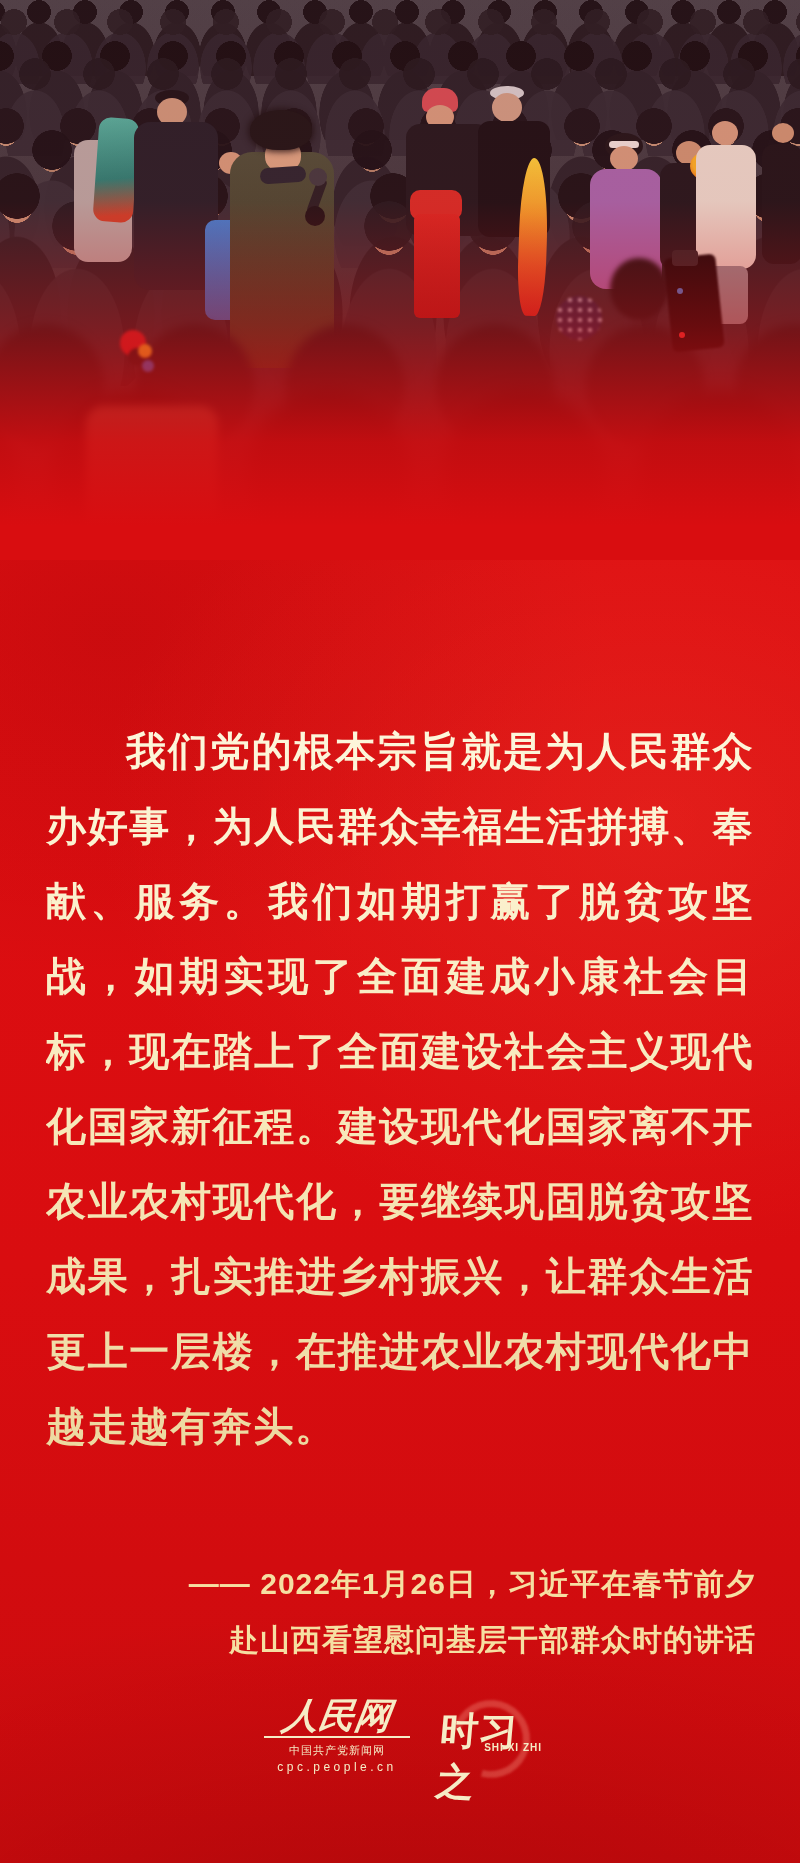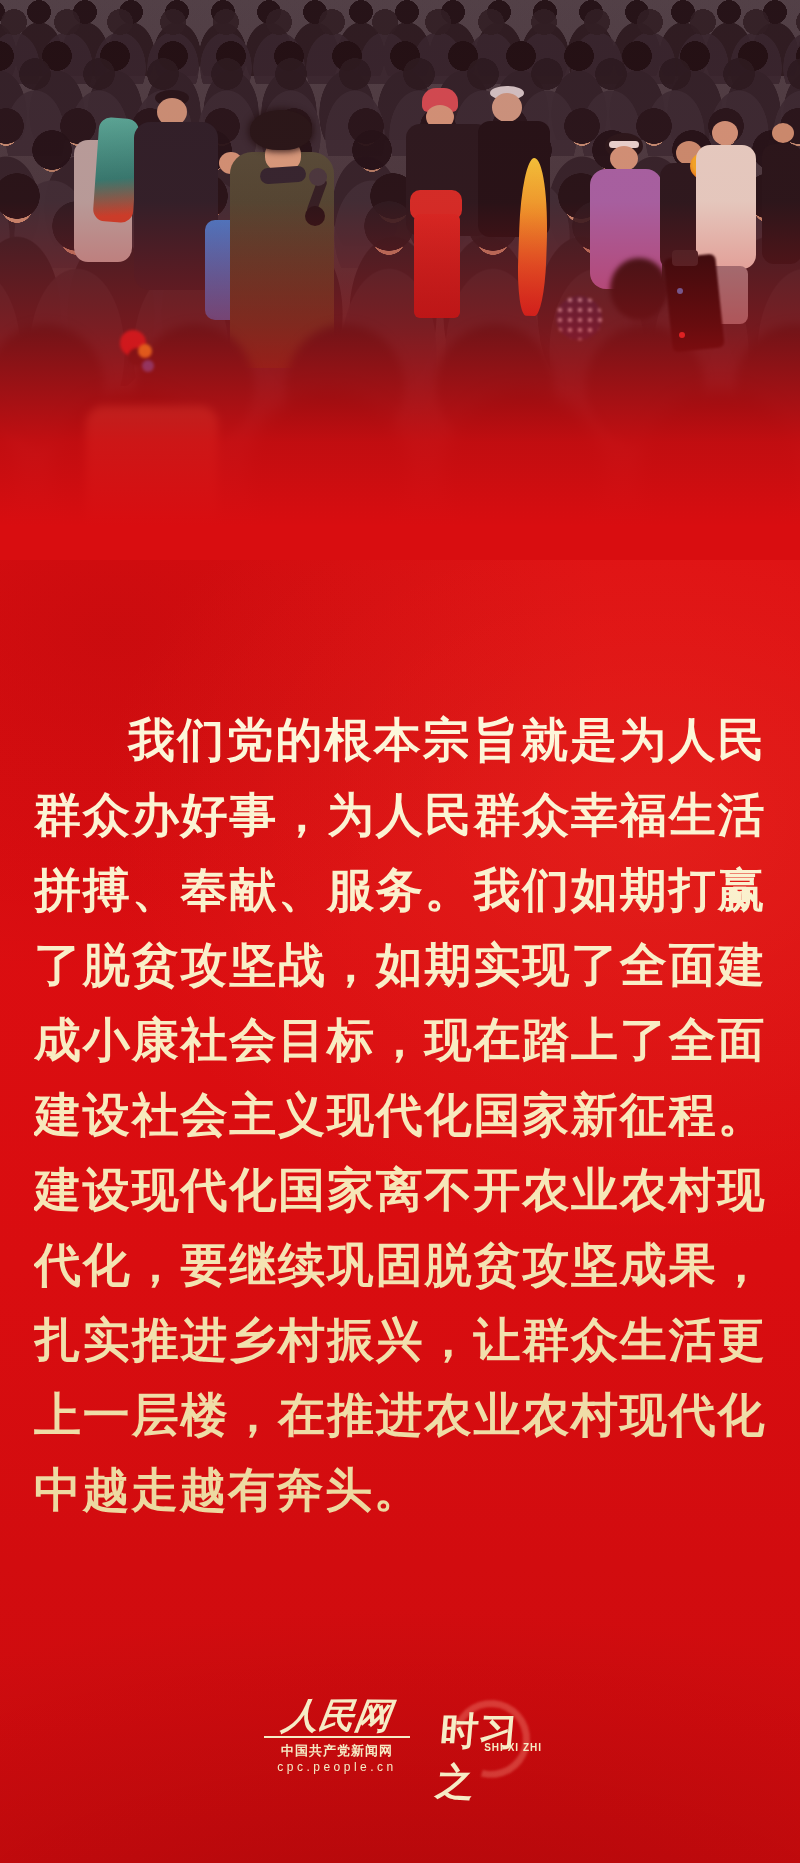--- a/index.html
+++ b/index.html
@@ -125,37 +125,37 @@
     background:linear-gradient(180deg,
       rgba(217,13,16,0.10) 0%, rgba(217,13,16,0.12) 36%,
       rgba(217,13,16,0.45) 58%, rgba(218,13,16,0.88) 79%,
       #d90d10 94%, #d90d10 100%);}
 
   
   .caption{position:absolute;z-index:20;left:44px;right:44px;top:486px;margin:0;
     font-family:"DejaVu Serif","Liberation Serif",serif;
     font-size:23px;line-height:37px;letter-spacing:0.5px;
     color:#f2d08f;text-align:justify;text-indent:2em;}
-  .quote{position:absolute;z-index:20;left:34px;right:34px;top:702px;margin:0;
-    font-size:47px;line-height:75px;font-weight:bold;letter-spacing:1.5px;
+  .quote{position:absolute;z-index:20;left:34px;right:34px;top:702px;margin:12px;
+    font-size:40px;line-height:75px;font-weight:bold;letter-spacing:1.5px;
     text-align:justify;text-indent:2em;
     background:linear-gradient(180deg,#fdf7dc 0%,#f7e8ba 55%,#eed headline 100%);
     background:linear-gradient(180deg,#fdf7dc 0%,#f7e8ba 55%,#ecd89f 100%);
     -webkit-background-clip:text;background-clip:text;color:transparent;}
   .attribution{position:absolute;z-index:20;right:44px;top:1556px;text-align:right;
     font-size:30px;line-height:56px;font-weight:bold;color:#f6dfa2;letter-spacing:1px;}
 
   
   .footer{position:absolute;z-index:20;left:0;right:0;top:1696px;
     display:flex;justify-content:center;align-items:flex-start;gap:26px;color:#f6ecc6;}
   .pd-logo{text-align:center;width:150px;}
   .pd-script{font-family:"DejaVu Serif","Liberation Serif",serif;font-style:italic;font-weight:bold;
     font-size:36px;line-height:38px;transform:skewX(-8deg);}
   .pd-rule{height:2px;background:#f6ecc6;margin:2px 2px 3px 2px;}
-  .pd-site{font-size:13px;font-weight:bold;letter-spacing:1px;line-height:19px;}
+  .pd-site{font-size:11px;font-weight:normal;letter-spacing:1px;line-height:19px;}
   .pd-url{font-size:12px;font-weight:normal;letter-spacing:3.5px;line-height:15px;}
   .sxz{position:relative;width:100px;height:72px;}
   .sxz-ring{position:absolute;left:14px;top:4px;width:64px;height:64px;border-radius:50%;
     border:7px solid rgba(255,172,150,0.30);border-left-color:transparent;
     transform:rotate(-30deg);filter:blur(1px);}
   .sxz-text{position:absolute;left:0;top:10px;font-size:38px;font-weight:bold;
     transform:skewX(-5deg);letter-spacing:1px;}
   .sxz-sub{position:absolute;right:-4px;top:46px;font-size:10px;font-weight:bold;letter-spacing:1px;}
 </style>
 </head>
@@ -226,20 +226,24 @@
     <div class="fig toy toy-black"></div>
     <div class="fig toy toy-yellow"></div>
     <div class="fig toy toy-blue"></div>
 
     <div class="photo-fade"></div>
   </div>
 
 
   <p class="quote">我们党的根本宗旨就是为人民群众办好事，为人民群众幸福生活拼搏、奉献、服务。我们如期打赢了脱贫攻坚战，如期实现了全面建成小康社会目标，现在踏上了全面建设社会主义现代化国家新征程。建设现代化国家离不开农业农村现代化，要继续巩固脱贫攻坚成果，扎实推进乡村振兴，让群众生活更上一层楼，在推进农业农村现代化中越走越有奔头。</p>
 
+  <div class="attribution">
+    <div>—— 2022年1月26日，习近平在春节前夕</div>
+    <div>赴山西看望慰问基层干部群众时的讲话</div>
+  </div>
 
   <div class="footer">
     <div class="pd-logo">
       <div class="pd-script">人民网</div>
       <div class="pd-rule"></div>
       <div class="pd-site">中国共产党新闻网</div>
       <div class="pd-url">cpc.people.cn</div>
     </div>
     <div class="sxz">
       <div class="sxz-ring"></div>

